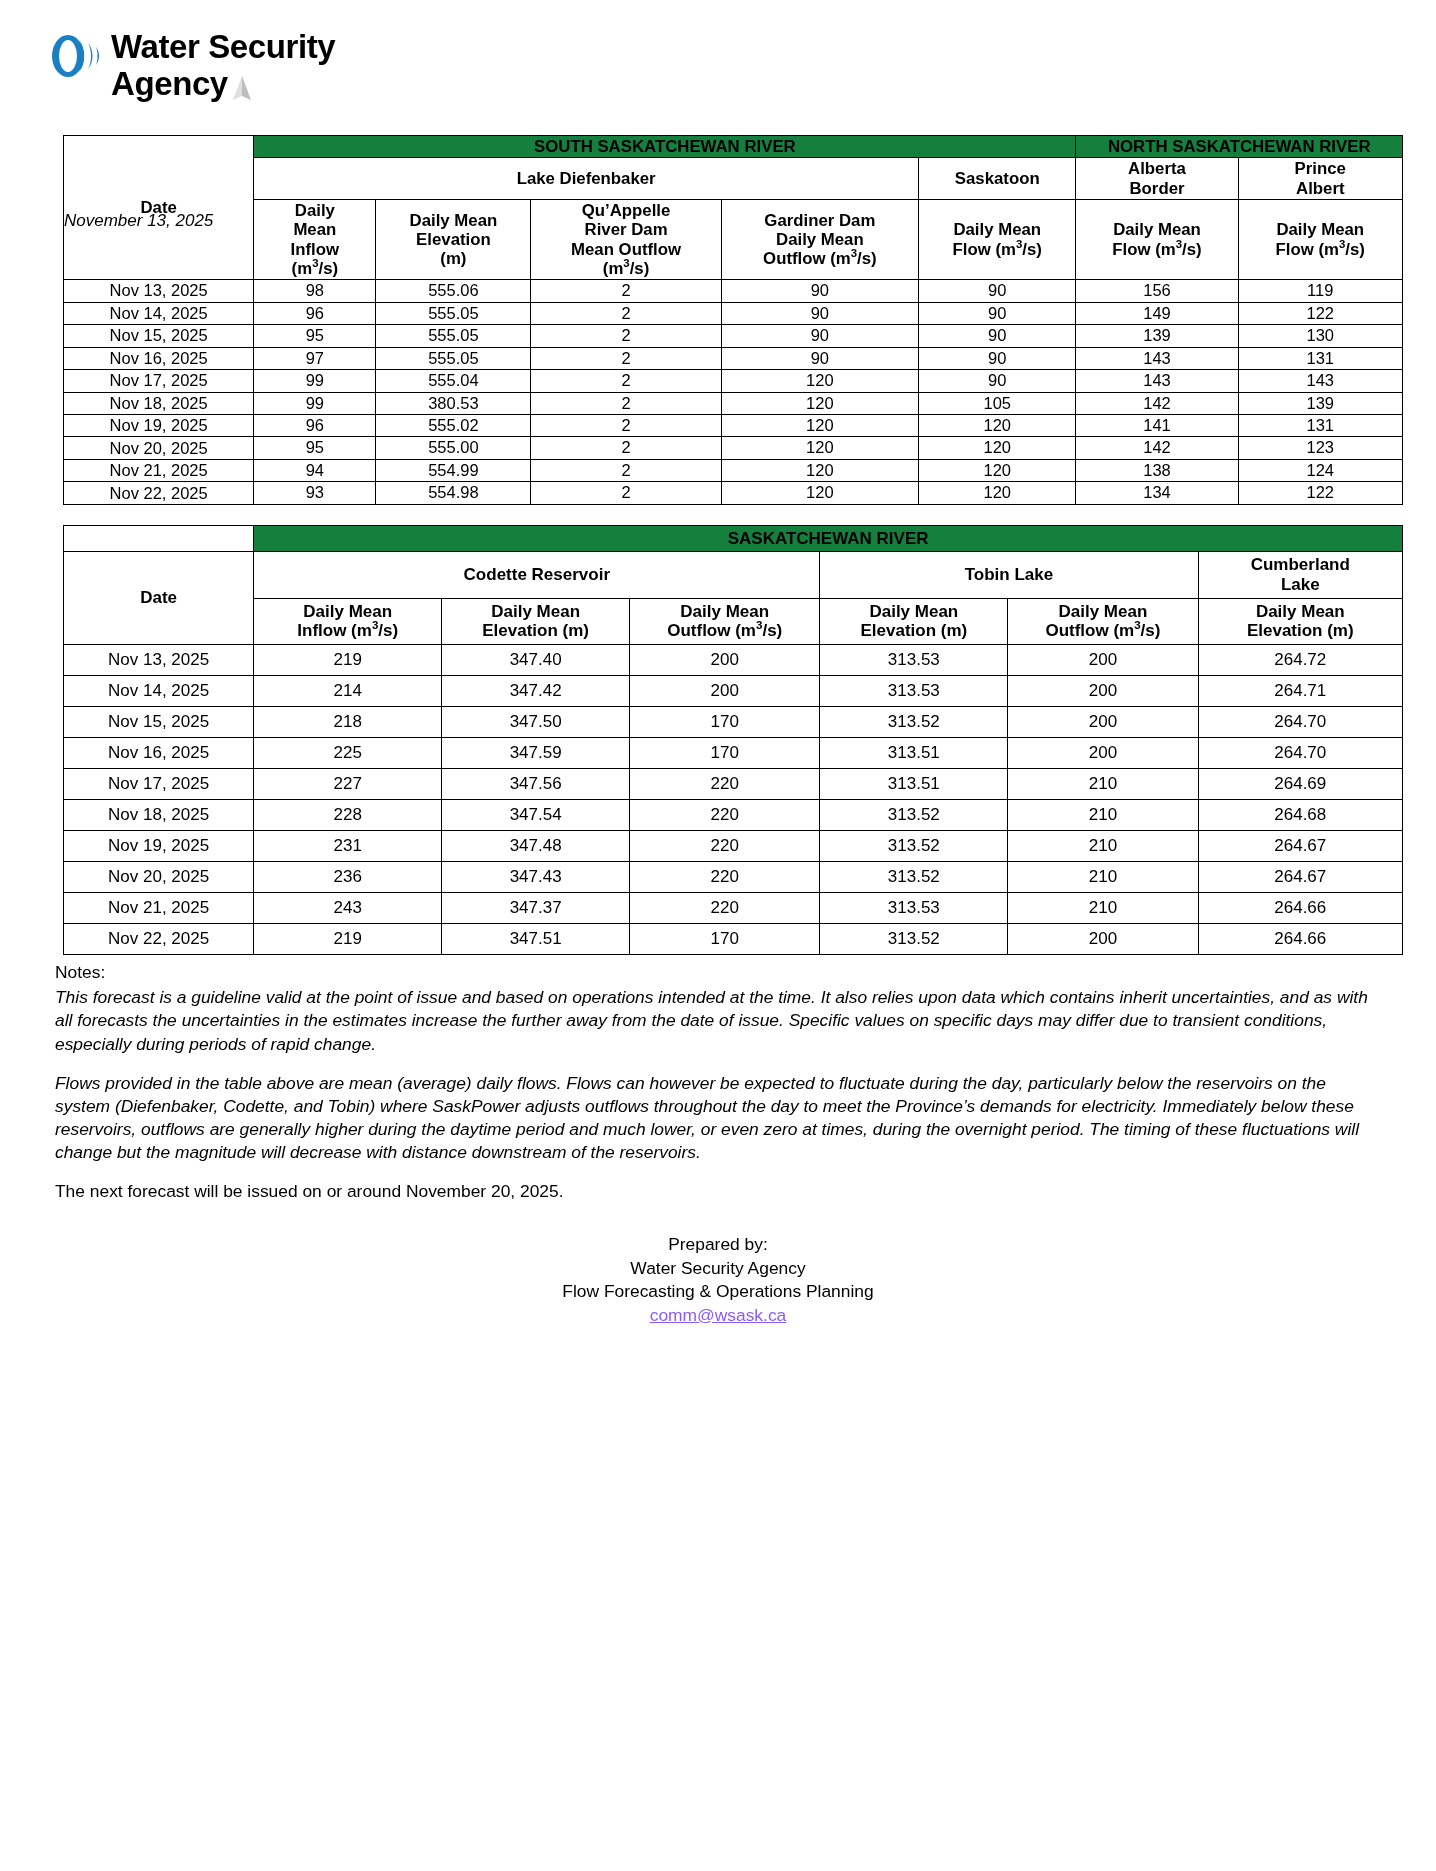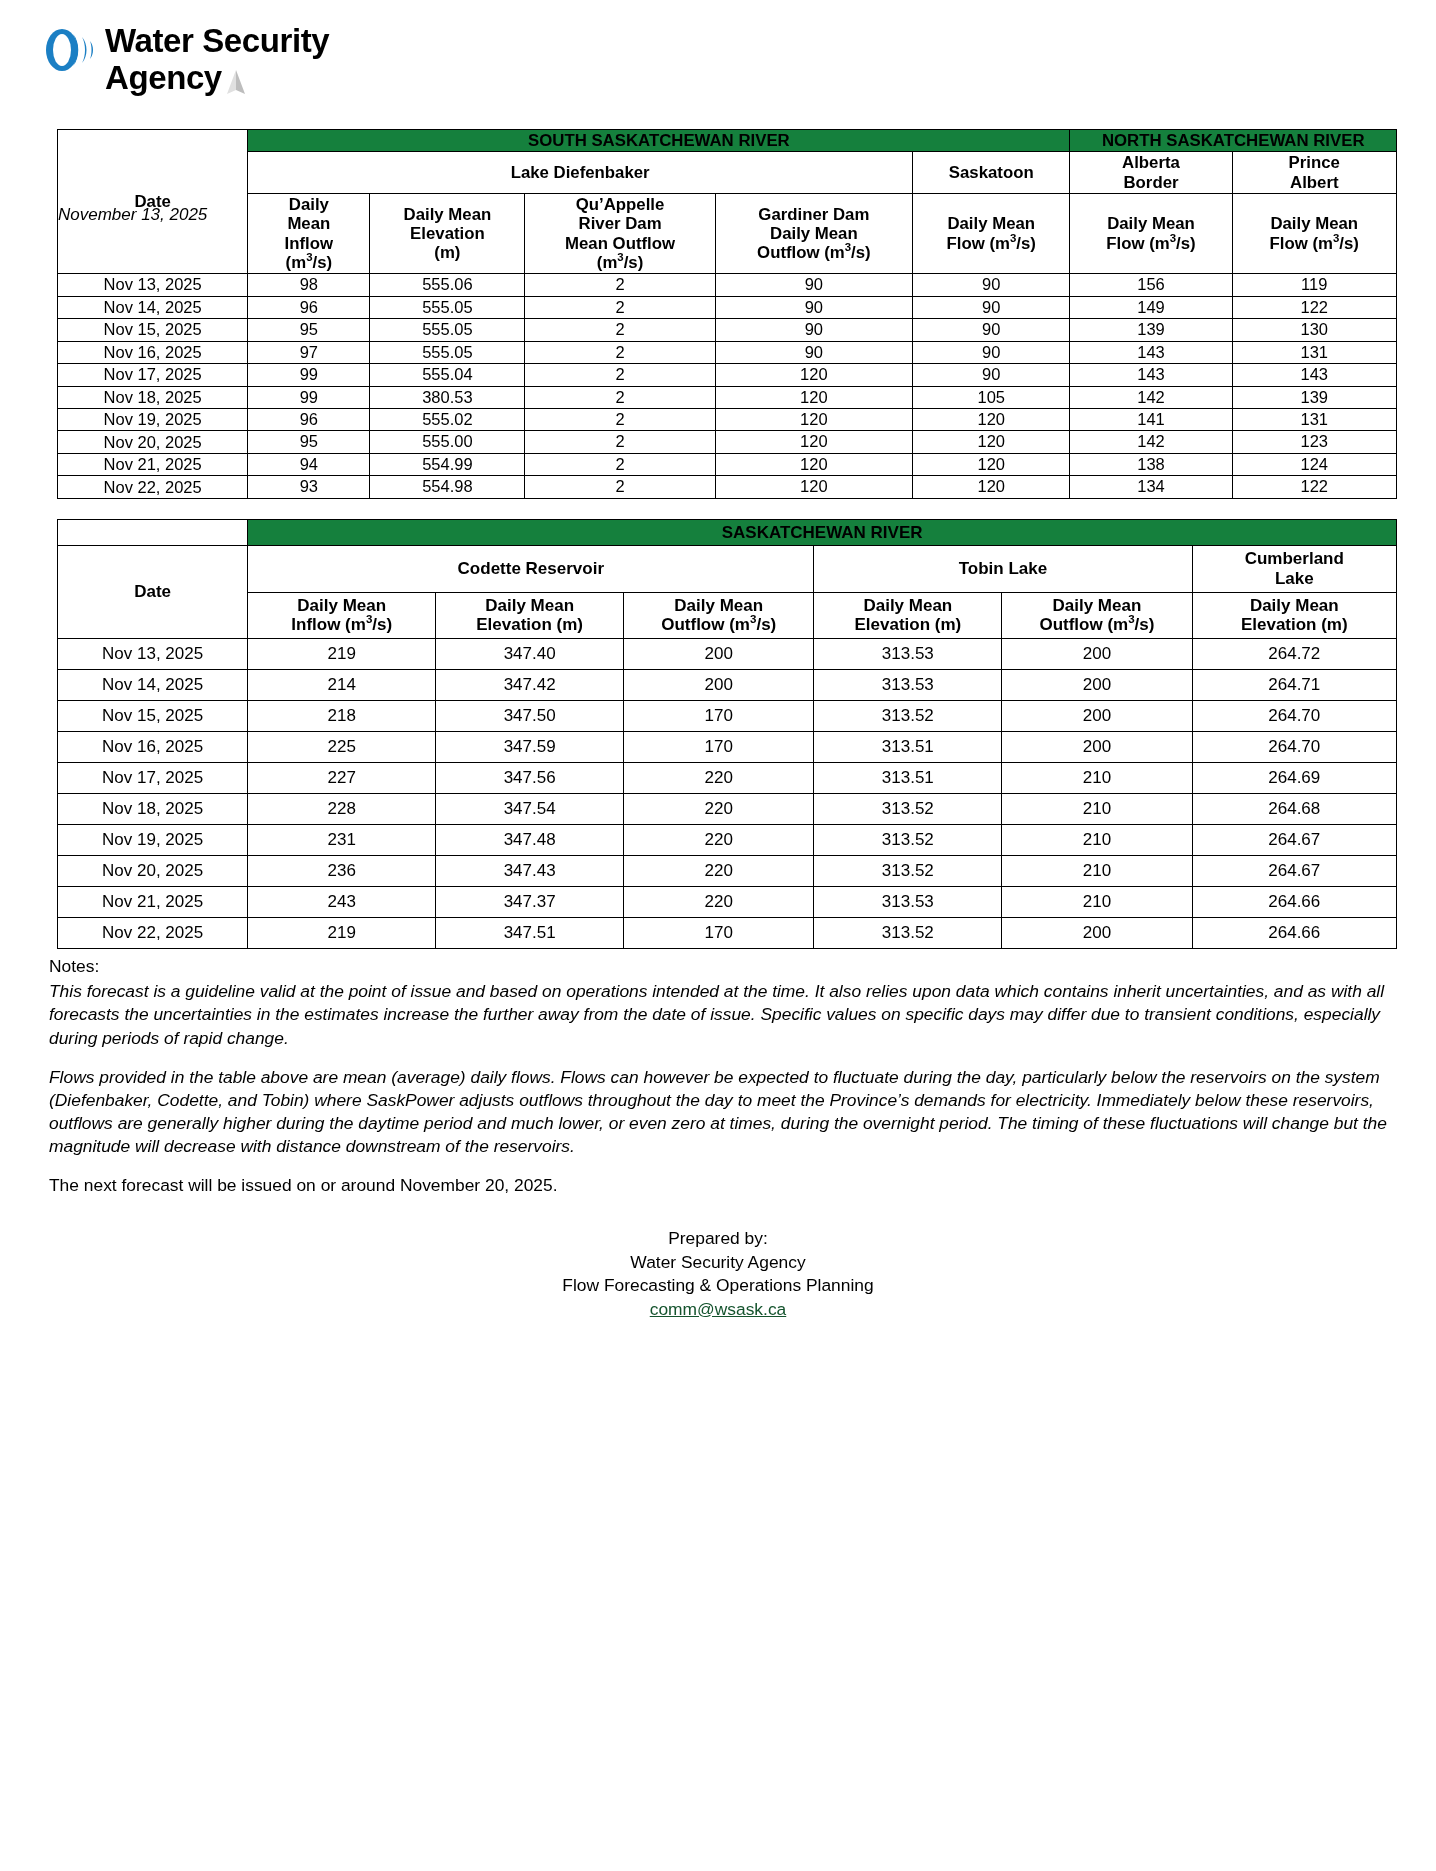--- a/index.html
+++ b/index.html
@@ -10,21 +10,21 @@
     width: 1436px;
     min-height: 1871px;
     background: #ffffff;
     font-family: "Liberation Sans", sans-serif;
     color: #000000;
   }
   .page {
     position: relative;
     width: 1436px;
     min-height: 1871px;
-    padding: 9px;
+    padding: 15px;
     box-sizing: border-box;
   }
 
   
   .header {
     position: relative;
     height: 120px;
   }
   .logo-block {
     position: absolute;
@@ -153,21 +153,21 @@
     margin: 14px 0 0 0;
   }
   .prepared {
     text-align: center;
     font-size: 17.4px;
     line-height: 1.35;
     margin-top: 30px;
     padding-bottom: 24px;
   }
   .mail {
-    color: #14532d;
+    color: #8b5cf6;
     text-decoration: underline;
   }
 </style>
 </head>
 <body>
 
 <div class="page">
 
   <div class="header">
     <div class="logo-block">

